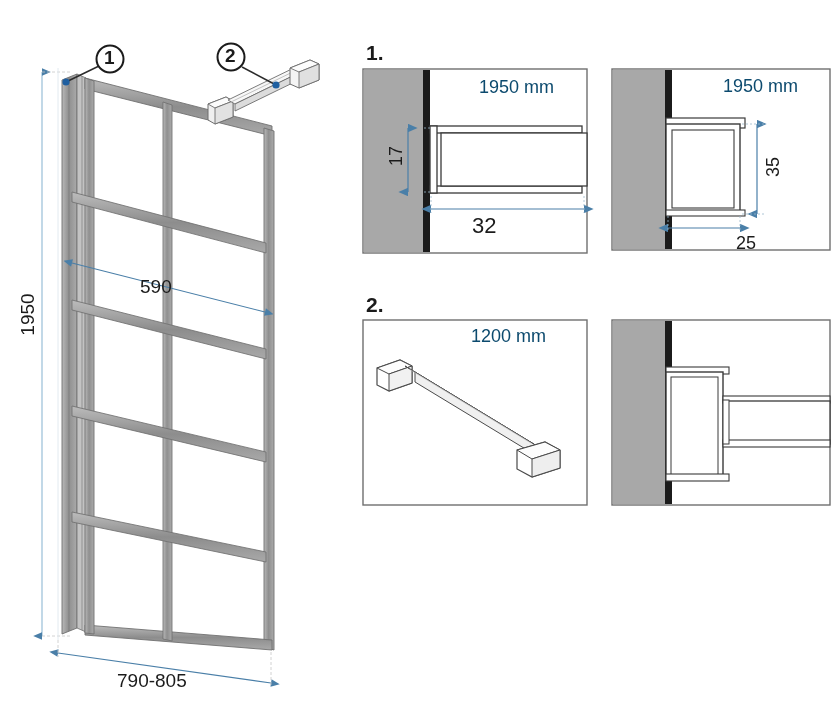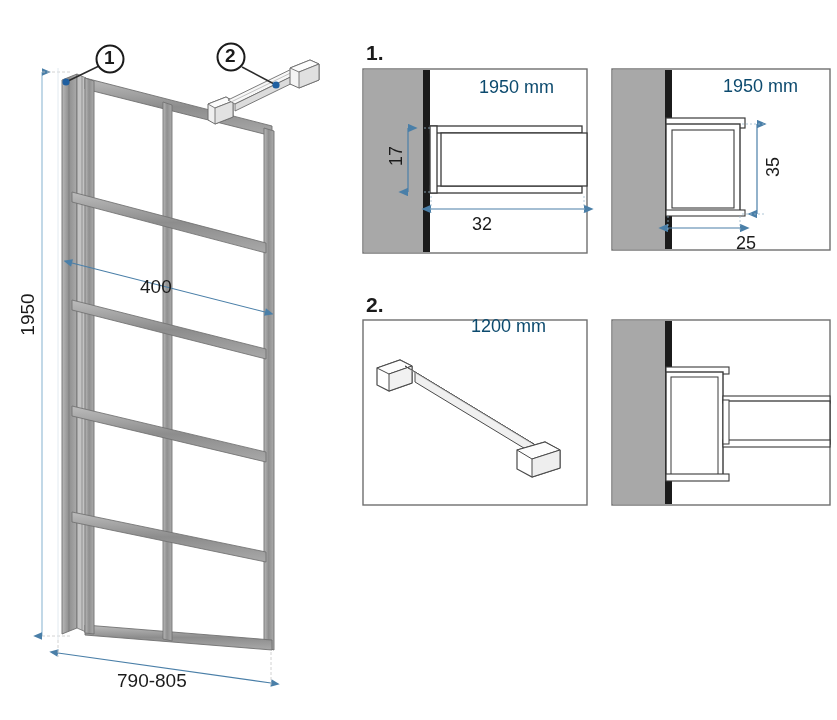--- a/index.html
+++ b/index.html
@@ -155,21 +155,21 @@
 
     <g>
       <line x1="276" y1="85" x2="242" y2="67" stroke="#2b2b2b" stroke-width="1.5"></line>
       <circle cx="231" cy="57" r="13.5" fill="#ffffff" stroke="#1b1b1b" stroke-width="2"></circle>
       <circle cx="276" cy="85" r="3.6" fill="#1f5fa0"></circle>
     </g>
   </svg>
 
   <div class="dim-text vert-text" style="left:6px; top:305px; font-size:19px; transform:rotate(-90deg); transform-origin:center;">1950</div>
 
-  <div class="dim-text" style="left:140px; top:277px; font-size:19px;">400</div>
+  <div class="dim-text" style="left:140px; top:277px; font-size:19px;">590</div>
 
   <div class="dim-text" style="left:117px; top:671px; font-size:19px;">790-805</div>
 
   <div class="dim-text" style="left:104px; top:48px; font-size:19px; font-weight:bold;">1</div>
 
   <div class="dim-text" style="left:225px; top:46px; font-size:19px; font-weight:bold;">2</div>
 
   <div class="panel-label" style="left:366px; top:42px;">1.</div>
 
   <svg class="layer" viewBox="0 0 837 720">
@@ -201,21 +201,21 @@
       <line x1="431" y1="209" x2="584" y2="209" stroke="#4a7fa8" stroke-width="1.2" marker-start="url(#arrL)" marker-end="url(#arrR)"></line>
       <line x1="431" y1="196" x2="431" y2="213" stroke="#9ab8cc" stroke-width="0.8" stroke-dasharray="2,2"></line>
       <line x1="584" y1="196" x2="584" y2="213" stroke="#9ab8cc" stroke-width="0.8" stroke-dasharray="2,2"></line>
     </g>
   </svg>
 
   <div class="panel-title" style="left:479px; top:77px;">1950 mm</div>
 
   <div class="dim-text vert-text" style="left:386px; top:147px; font-size:18px; transform:rotate(-90deg); transform-origin:center;">17</div>
 
-  <div class="dim-text" style="left:472px; top:215px; font-size:18px;">32</div>
+  <div class="dim-text" style="left:472px; top:215px; font-size:22px;">32</div>
 
   <svg class="layer" viewBox="0 0 837 720">
     <rect x="612" y="69" width="218" height="181" fill="#ffffff" stroke="#6f6f6f" stroke-width="1.4"></rect>
     <rect x="613" y="70" width="52" height="179" fill="#a8a8a8" stroke="none"></rect>
     <rect x="665" y="70" width="7" height="179" fill="#1b1b1b"></rect>
 
     <g>
       <rect x="666" y="118" width="79" height="10" fill="#ffffff" stroke="#3a3a3a" stroke-width="1.2"></rect>
       <rect x="666" y="124" width="74" height="90" fill="#ffffff" stroke="#3a3a3a" stroke-width="1.4"></rect>
       <rect x="672" y="130" width="62" height="78" fill="#ffffff" stroke="#3a3a3a" stroke-width="1.1"></rect>
@@ -255,21 +255,21 @@
       <polygon points="405,366 527,440 537,446 415,372" fill="#fdfdfd" stroke="#4a4a4a" stroke-width="1"></polygon>
       <polygon points="415,372 537,446 537,456 415,382" fill="#f0f0f0" stroke="#4a4a4a" stroke-width="1"></polygon>
       <line x1="409" y1="369" x2="531" y2="443" stroke="#b5b5b5" stroke-width="0.7"></line>
 
       <polygon points="517,450 545,442 560,450 560,468 532,477 517,469" fill="#ffffff" stroke="#4a4a4a" stroke-width="1.2"></polygon>
       <polygon points="517,450 545,442 560,450 532,459" fill="#fdfdfd" stroke="#4a4a4a" stroke-width="1"></polygon>
       <polygon points="532,459 560,450 560,468 532,477" fill="#eeeeee" stroke="#4a4a4a" stroke-width="1"></polygon>
     </g>
   </svg>
 
-  <div class="panel-title" style="left:471px; top:316px;text-align:center;">1200 mm</div>
+  <div class="panel-title" style="left:471px; top:326px;text-align:center;">1200 mm</div>
 
   <svg class="layer" viewBox="0 0 837 720">
     <rect x="612" y="320" width="218" height="185" fill="#ffffff" stroke="#6f6f6f" stroke-width="1.4"></rect>
     <rect x="613" y="321" width="52" height="183" fill="#a8a8a8" stroke="none"></rect>
     <rect x="665" y="321" width="7" height="183" fill="#1b1b1b"></rect>
 
     <g>
 
       <rect x="666" y="367" width="63" height="7" fill="#ffffff" stroke="#3a3a3a" stroke-width="1.1"></rect>
       <rect x="666" y="372" width="57" height="108" fill="#ffffff" stroke="#3a3a3a" stroke-width="1.4"></rect>

